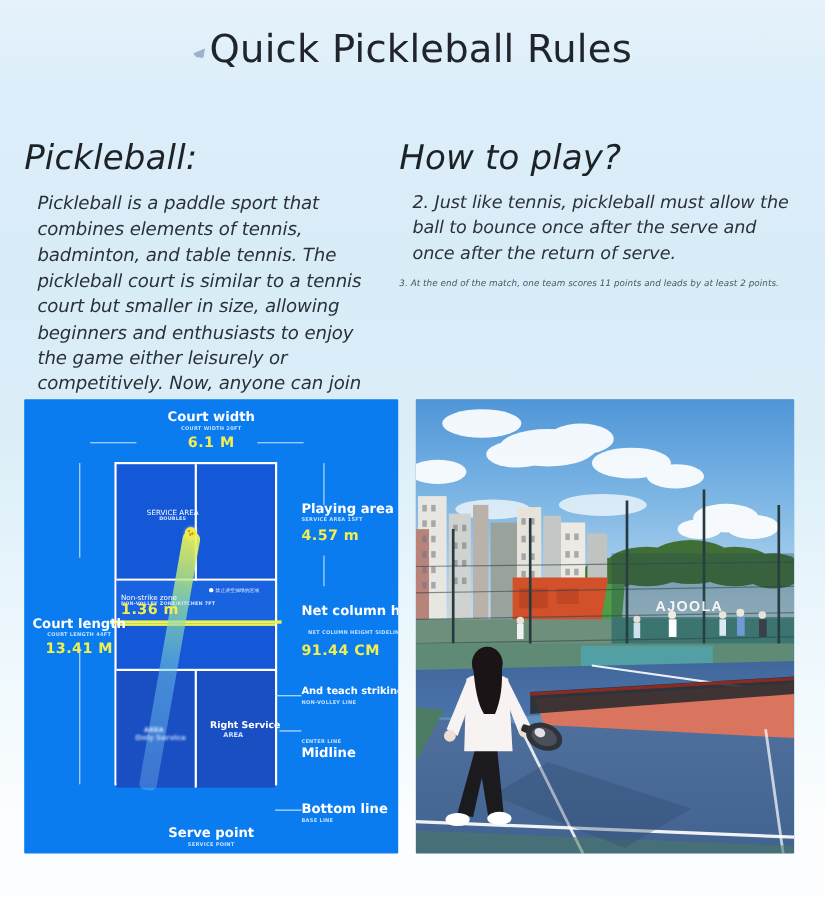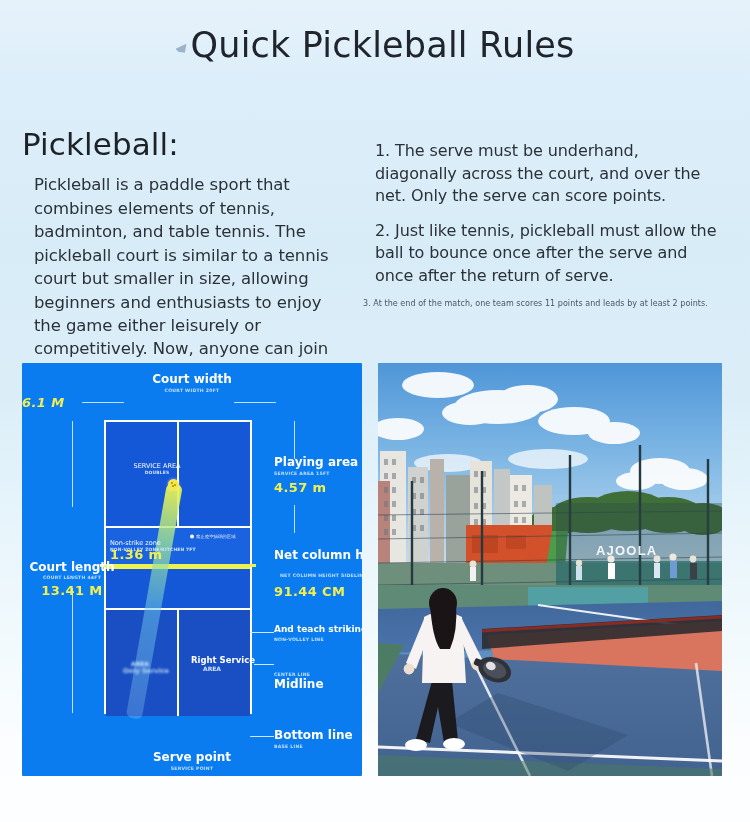--- a/index.html
+++ b/index.html
@@ -58,20 +58,21 @@
     line-height: 1.1;
   }
 
   
   .cols {
     position: absolute;
     left: 0;
     top: 128px;
     width: 750px;
     display: flex;
+    font-style: italic;
   }
   .col-left {
     width: 355px;
     padding-left: 22px;
     box-sizing: border-box;
   }
   .col-right {
     width: 375px;
     padding-left: 8px;
     box-sizing: border-box;
@@ -328,35 +329,35 @@
   </div>
 
   <div class="cols">
 
     <div class="col-left">
       <h2 class="heading">Pickleball:</h2>
       <p class="body-text">Pickleball is a paddle sport that combines elements of tennis, badminton, and table tennis. The pickleball court is similar to a tennis court but smaller in size, allowing beginners and enthusiasts to enjoy the game either leisurely or competitively. Now, anyone can join in the fun.</p>
     </div>
 
     <div class="col-right">
-      <p class="body-text rules">1. The serve must be underhand, diagonally across the court, and over the net. Only the serve can score points.</p>
+      <h2 class="heading">How to play?</h2>
       <p class="body-text rules">2. Just like tennis, pickleball must allow the ball to bounce once after the serve and once after the return of serve.</p>
       <p class="fineprint">3. At the end of the match, one team scores 11 points and leads by at least 2 points.</p>
     </div>
   </div>
 
   <div class="media-row">
 
     <div class="diagram">
 
       <div class="cap-head" style="left:0;top:10px;width:340px;text-align:center;">Court width</div>
       <div class="cap-sub" style="left:0;top:25px;width:340px;text-align:center;">COURT WIDTH 20FT</div>
       <div class="dimline-h" style="left:60px;top:39px;width:42px;"></div>
       <div class="dimline-h" style="left:212px;top:39px;width:42px;"></div>
-      <div class="cap-val" style="left:0;top:32px;width:340px;text-align:left;font-style:italic;">6.1 M</div>
+      <div class="cap-val" style="left:0;top:32px;width:340px;text-align:center;">6.1 M</div>
 
       <div class="dimline-v" style="left:50px;top:58px;height:86px;"></div>
       <div class="dimline-v" style="left:50px;top:225px;height:125px;"></div>
 
       <div class="dimline-v" style="left:272px;top:58px;height:38px;"></div>
       <div class="dimline-v" style="left:272px;top:142px;height:28px;"></div>
 
       <div class="court">
         <div class="zone z-topserve"></div>
         <div class="zone z-topkitch"></div>

